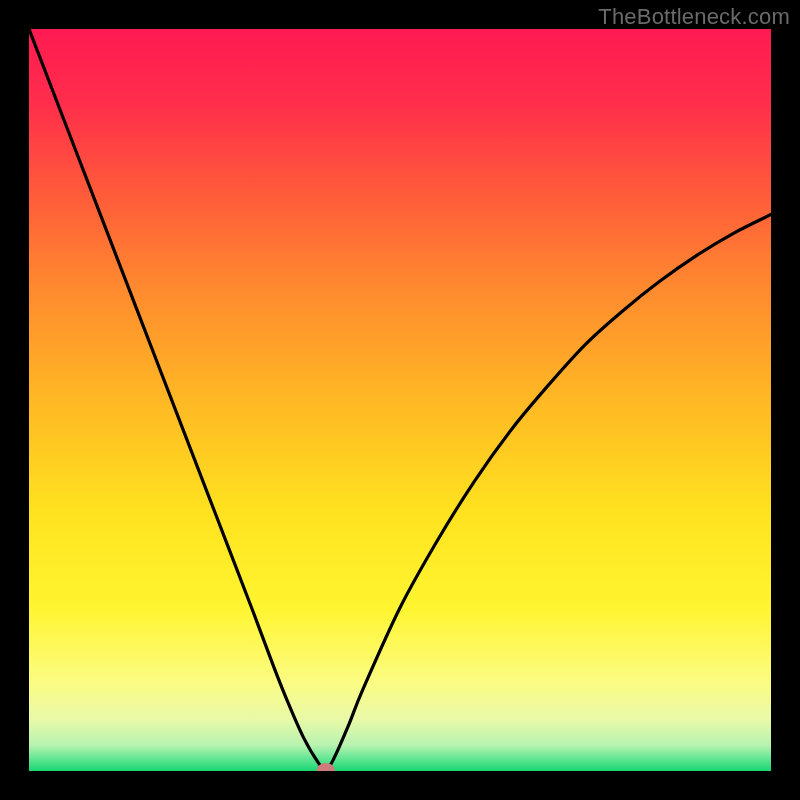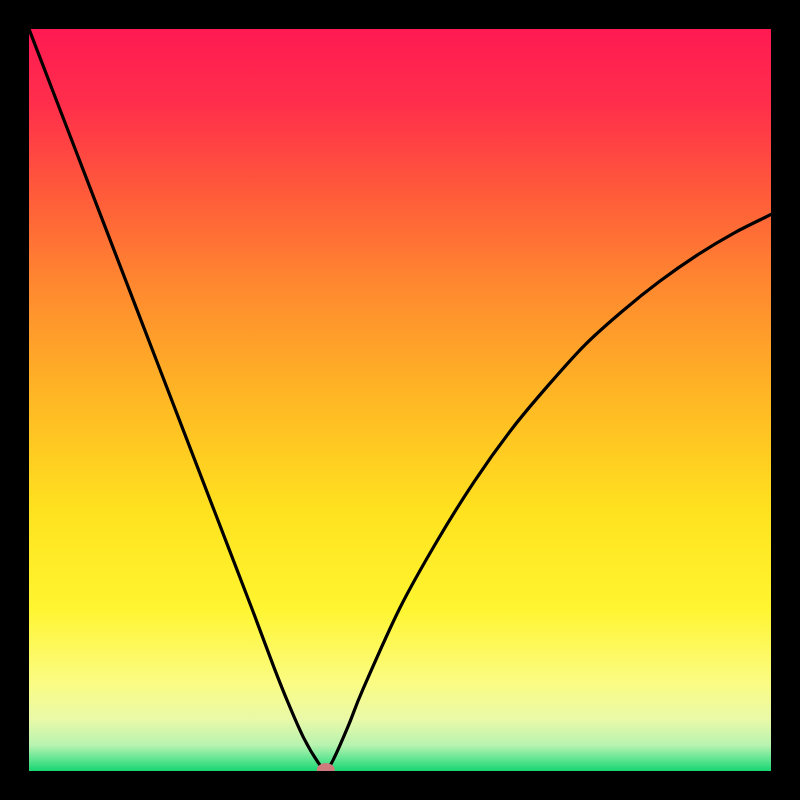--- a/index.html
+++ b/index.html
@@ -34,20 +34,21 @@
     top: 29px;
     width: 742px;
     height: 742px;
     display: block;
   }
 </style>
 </head>
 <body>
 
 <div class="frame">
+  <div class="watermark">TheBottleneck.com</div>
 
   <svg class="plot" viewBox="0 0 742 742" preserveAspectRatio="none">
     <defs>
       <linearGradient id="bg-grad" x1="0" y1="0" x2="0" y2="1">
           <stop offset="0%" stop-color="#ff1a52"></stop>
           <stop offset="10%" stop-color="#ff2e4b"></stop>
           <stop offset="22%" stop-color="#ff5a3a"></stop>
           <stop offset="35%" stop-color="#ff8a2f"></stop>
           <stop offset="50%" stop-color="#ffb824"></stop>
           <stop offset="65%" stop-color="#ffe21f"></stop>

